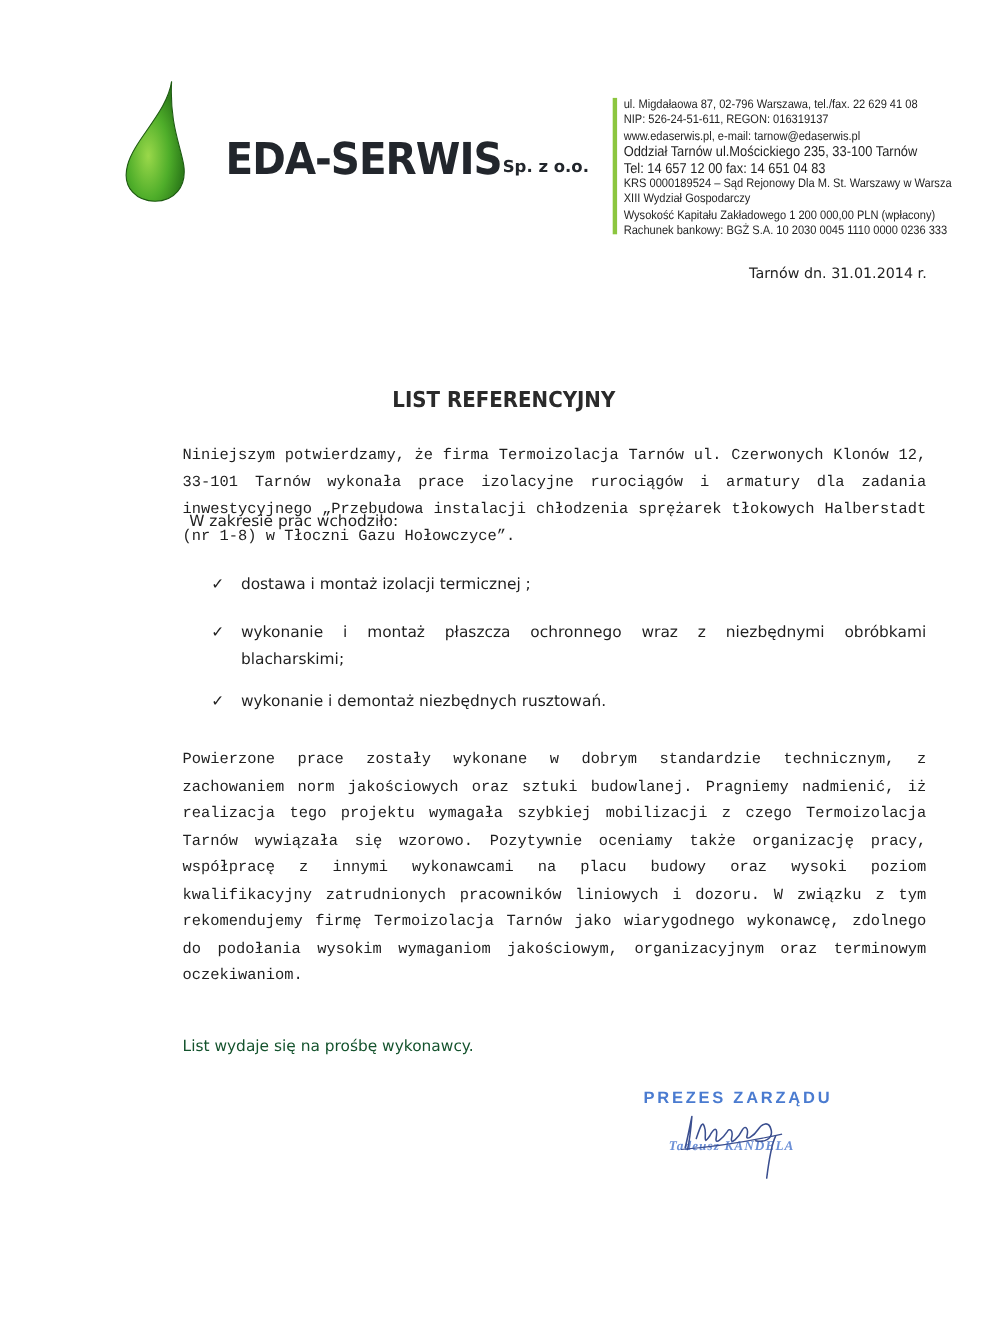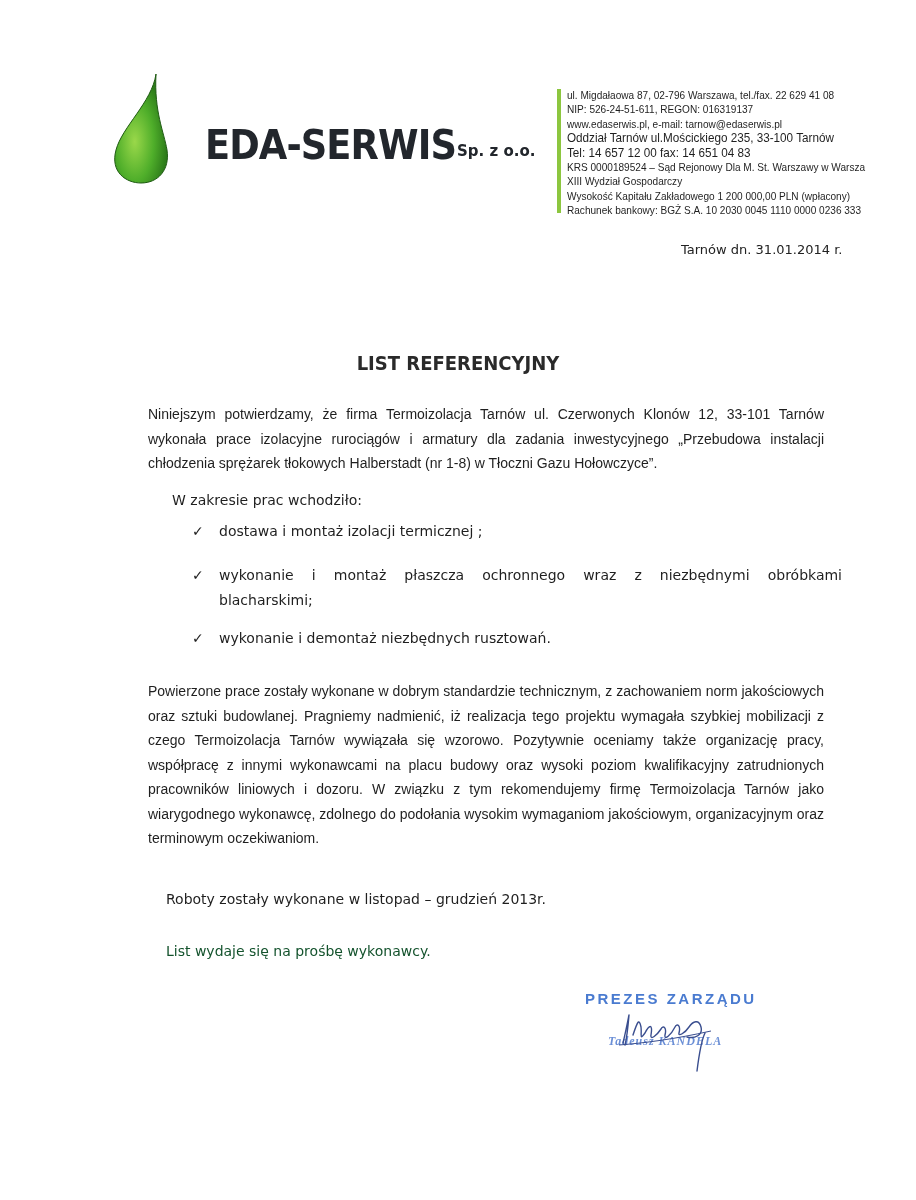--- a/index.html
+++ b/index.html
@@ -34,26 +34,26 @@
     font-family: "DejaVu Sans", sans-serif; font-size: 13px; color: #222; text-align: center;
   }
 
   .title {
     position: absolute; left: 0; width: 916px; top: 351px; text-align: center;
     font-family: "DejaVu Sans", sans-serif; font-weight: bold; font-size: 20px; color: #2a2a2a;
     transform: scaleX(0.9);
   }
 
   .body-text {
-    position: absolute; left: 148px; width: 676px;
-    font-family: Liberation Sans, sans-serif; font-size: 14px; line-height: 24.5px; color: #1f1f1f;
+    position: absolute; left: 166px; width: 676px;
+    font-family: Liberation Mono, monospace; font-size: 14px; line-height: 24.5px; color: #1f1f1f;
     text-align: justify;
   }
   .p1 { top: 402px; }
-  .intro { position: absolute; left: 172px; top: 492px; font-family: "DejaVu Sans", sans-serif; font-size: 14px; color: #1f1f1f; }
+  .intro { position: absolute; left: 172px; top: 466px; font-family: "DejaVu Sans", sans-serif; font-size: 14px; color: #1f1f1f; }
 
   .scope-item { position: absolute; left: 192px; width: 650px; font-family: "DejaVu Sans", sans-serif; font-size: 14px; line-height: 24.5px; color: #1f1f1f; }
   .scope-item .check { position: absolute; left: 0; top: 0; font-size: 14px; }
   .scope-item .txt { margin-left: 27px; display: block; text-align: justify; text-align-last: left; }
   .scope-item.s1 { top: 519px; }
   .scope-item.s2 { top: 563px; }
   .scope-item.s2 .txt { text-align-last: left; word-spacing: 12px; }
   .scope-item.s3 { top: 626px; }
 
   .p2 { top: 668px; margin-top: 11px; }
@@ -118,21 +118,20 @@
     <span class="check">✓</span>
     <span class="txt">wykonanie i montaż płaszcza ochronnego wraz z niezbędnymi obróbkami blacharskimi;</span>
   </div>
   <div class="scope-item s3">
     <span class="check">✓</span>
     <span class="txt">wykonanie i demontaż niezbędnych rusztowań.</span>
   </div>
 
   <div class="body-text p2">Powierzone prace zostały wykonane w dobrym standardzie technicznym, z zachowaniem norm jakościowych oraz sztuki budowlanej. Pragniemy nadmienić, iż realizacja tego projektu wymagała szybkiej mobilizacji z czego Termoizolacja Tarnów wywiązała się wzorowo. Pozytywnie oceniamy także organizację pracy, współpracę z innymi wykonawcami na placu budowy oraz wysoki poziom kwalifikacyjny zatrudnionych pracowników liniowych i dozoru. W związku z tym rekomendujemy firmę Termoizolacja Tarnów jako wiarygodnego wykonawcę, zdolnego do podołania wysokim wymaganiom jakościowym, organizacyjnym oraz terminowym oczekiwaniom.</div>
 
-  <div class="p3">Roboty zostały wykonane w listopad – grudzień 2013r.</div>
   <div class="p4">List wydaje się na prośbę wykonawcy.</div>
 
   <div class="stamp-title">PREZES ZARZĄDU</div>
   <div class="stamp-name">Tadeusz KANDELA</div>
   <svg class="signature" viewBox="0 0 110 70">
     <path d="M8 38 C10 30 12 20 14 10 M14 10 C13 22 12 32 10 40 M18 30 C22 18 24 12 26 22 C27 30 24 36 30 28 C34 20 38 18 36 30 C35 36 42 30 46 24 C48 20 52 22 50 30 C49 36 56 30 60 22 C62 18 66 20 64 28 C63 32 70 28 74 22 C78 16 84 14 86 22 C88 30 80 34 72 32 M90 28 C86 36 84 50 82 66" fill="none" stroke="#3a4e8f" stroke-width="1.4" stroke-linecap="round"></path>
     <path d="M4 40 C30 38 60 34 96 26" fill="none" stroke="#3a4e8f" stroke-width="1"></path>
   </svg>
 
 </div>

